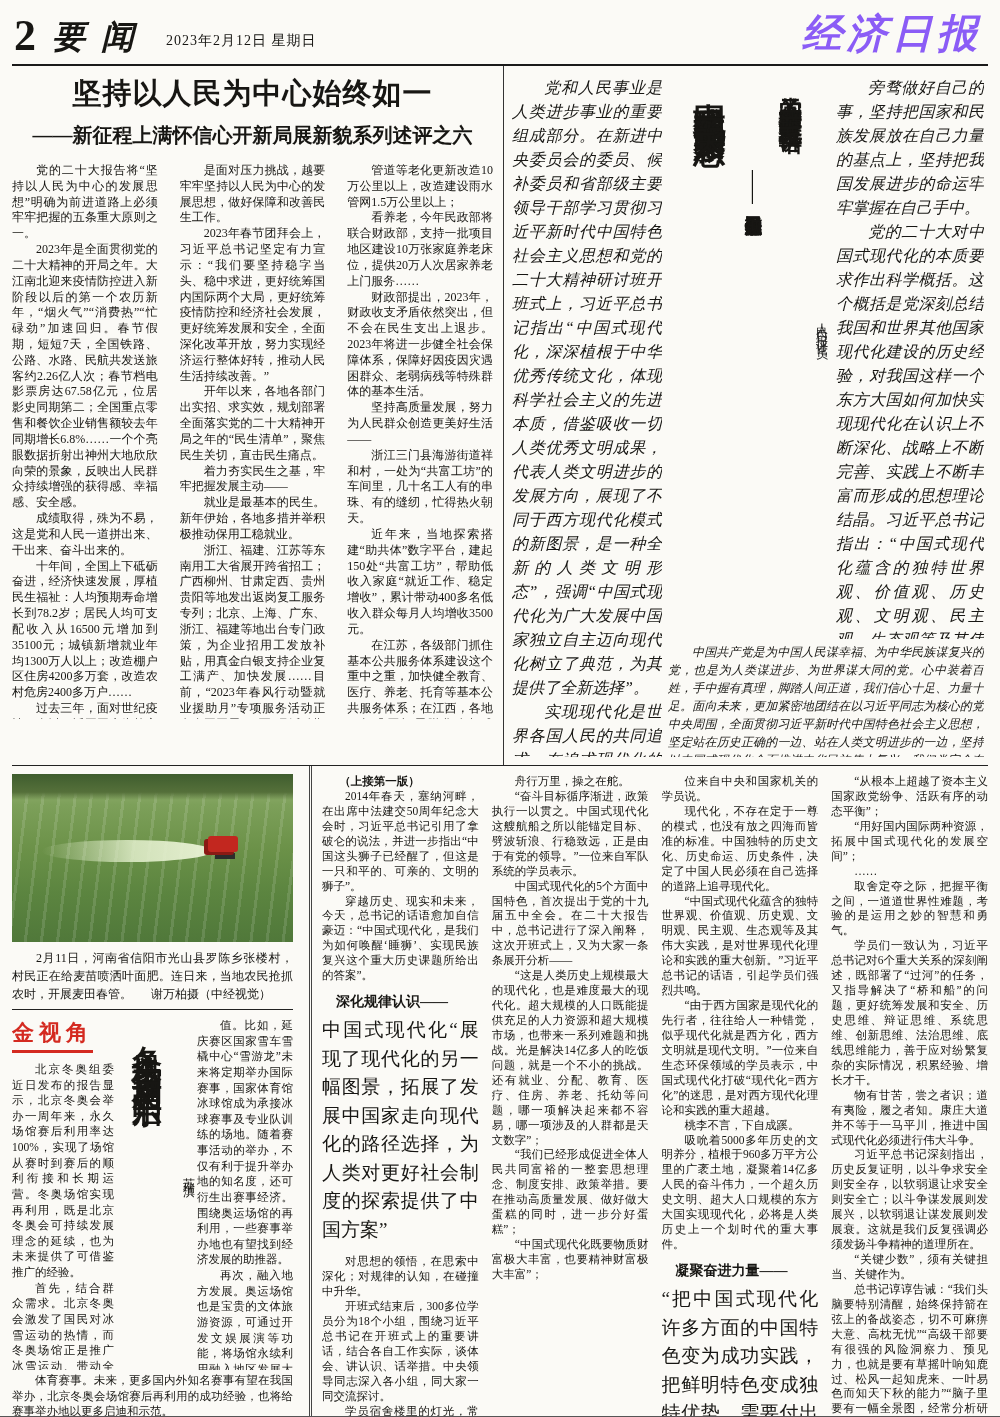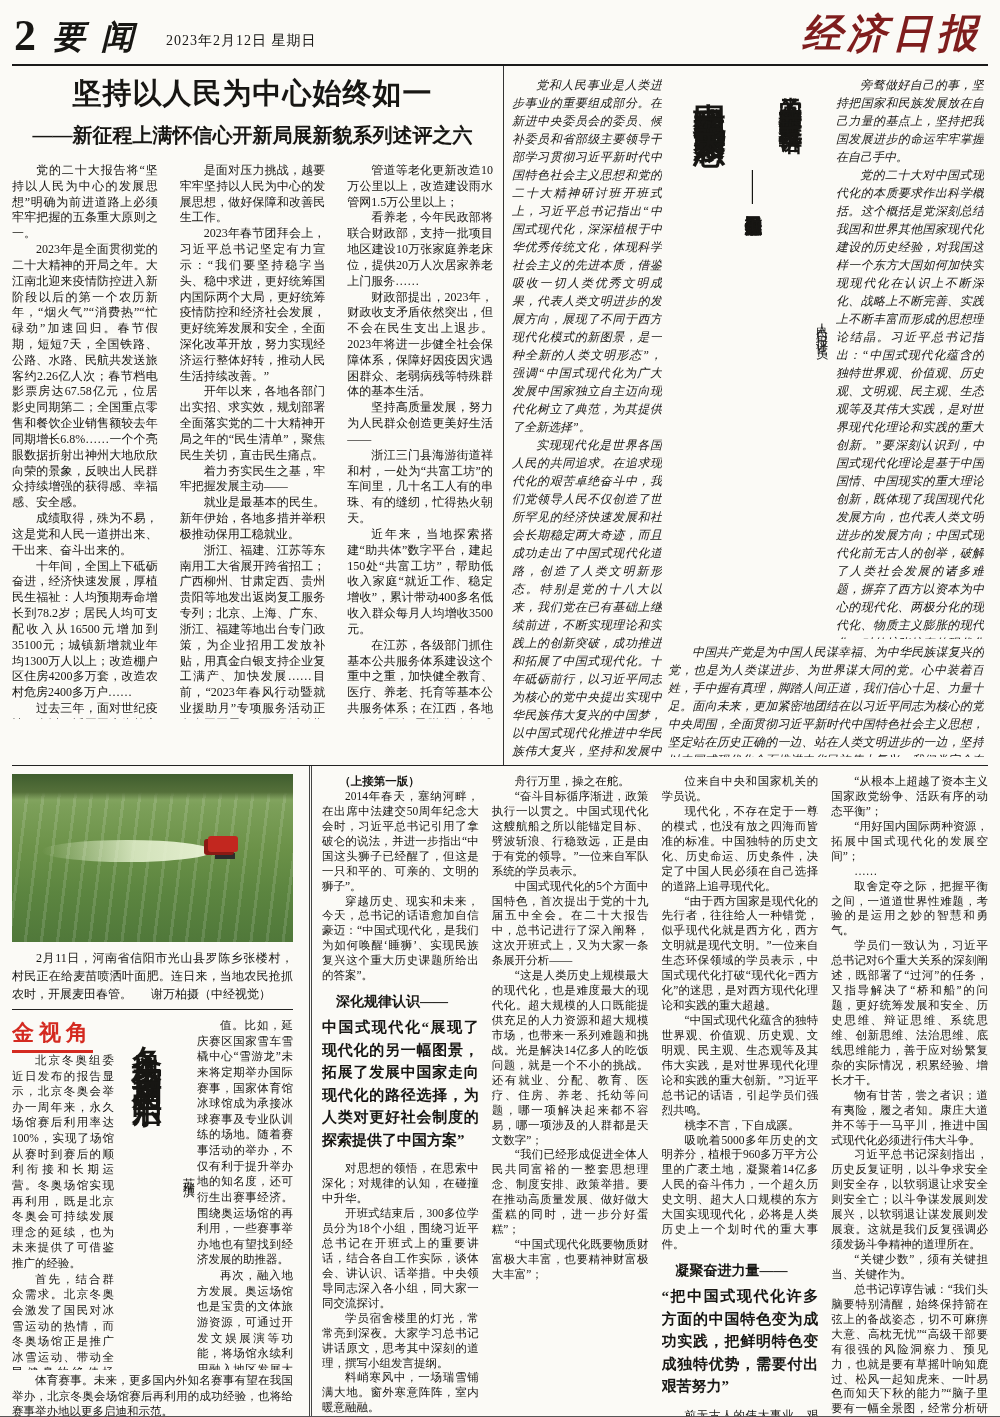--- a/index.html
+++ b/index.html
@@ -6,34 +6,34 @@
   html,body { background:#d8d5cd; }
   body { font-family:"Liberation Serif","DejaVu Serif",serif; color:#171613; }
   .page { width:1000px; height:1417px; margin:0 auto; background:#fbfaf6;
           padding:8px 12px 0; overflow:hidden; position:relative; border-bottom:1px solid #555; }
 
   
   .pagehead { display:flex; align-items:flex-end; gap:16px; padding:6px 2px 10px; border-bottom:2px solid #1a1a1a; }
   .pagenum { font-size:44px; font-weight:bold; line-height:.85; }
   .secname { font-size:33px; font-weight:bold; letter-spacing:16px; line-height:1;font-style:italic; }
   .pgdate  { font-size:14px; padding-bottom:4px; letter-spacing:1px; }
-  .masthead { margin-left:auto; color:#7f1d1d; font-size:40px; font-weight:bold; font-style:italic;
+  .masthead { margin-left:auto; color:#8b5cf6; font-size:40px; font-weight:bold; font-style:italic;
               letter-spacing:5px; line-height:1; padding-right:4px; }
 
   
   .toprow { display:flex; height:700px; border-bottom:1px solid #222; }
   .lead { width:492px; flex:none; padding:12px 10px 0 0; border-right:1px solid #333; }
   .lead h1 { font-size:29px; font-weight:bold; text-align:center; letter-spacing:1px; line-height:1.1; }
   .lead h2 { font-size:20px; font-weight:bold; text-align:center; margin:12px 0 14px; }
   .lead .cols { display:flex; gap:22px; height:556px; overflow:hidden; }
   .lead .col { flex:1; overflow:hidden; font-size:12px; line-height:1.32; text-align:justify; }
   .para { text-indent:2em; }
 
   .commentary { flex:1; display:flex; padding:10px 4px 8px 8px; font-style:italic; }
-  .c-col { font-size:12px; line-height:1.5; text-align:justify; overflow:hidden;font-style:italic; }
+  .c-col { font-size:16px; line-height:1.5; text-align:justify; overflow:hidden;font-style:italic; }
   .c-left { width:150px; flex:none; }
   .c-right-wrap { flex:1; display:flex; flex-direction:column; padding-left:6px; }
   .c-top { display:flex; flex:1; overflow:hidden; }
   .headblock { writing-mode:vertical-rl; width:142px; flex:none; font-style:normal; padding:2px 4px 0; }
   .kicker { font-size:23px; font-weight:bold; letter-spacing:2px; }
   .kicker-sub { font-size:17px; font-weight:bold; padding-top:92px; margin:0 10px; }
   .v-title { font-size:32px; font-weight:bold; letter-spacing:2px; }
   .c-author { writing-mode:vertical-rl; width:20px; flex:none; font-size:12px; letter-spacing:4px;
               padding-top:238px; font-style:normal; color:#222; }
   .c-rightcol { flex:1; padding-left:6px; }
@@ -55,34 +55,34 @@
            background:linear-gradient(90deg,rgba(228,240,206,0) 0,rgba(228,240,206,.85) 55%,rgba(236,244,216,.95) 100%); }
   .tractor { position:absolute; left:196px; top:62px; width:30px; height:16px; background:#c2271f;
            border-radius:3px; box-shadow:-4px 3px 0 #8a1a14, 2px 12px 0 -5px #2c2c2c; }
   .caption { font-size:12px; line-height:1.5; text-align:justify; margin:7px 0 6px; text-indent:2em; }
   .credit { margin-left:16px; white-space:nowrap; }
   .leftcol hr { border:none; border-top:1px solid #222; margin:2px 0 8px; }
 
   .vp-grid { display:flex; height:352px; overflow:hidden; }
   .vp-colL { width:102px; flex:none; font-size:11.5px; line-height:1.36; text-align:justify; overflow:hidden; }
   .vp-label { color:#d42a20; font-size:22px; font-weight:bold; letter-spacing:5px; display:inline-block;
-              border-bottom:3px solid #d42a20; padding-bottom:2px; margin-bottom:0; }
+              border-bottom:3px solid #d42a20; padding-bottom:2px; margin-bottom:9px; }
   .vp-title { writing-mode:vertical-rl; font-size:30px; font-weight:bold; letter-spacing:6px;
               flex:none; padding:4px 12px 0; }
   .vp-author { writing-mode:vertical-rl; width:18px; flex:none; font-size:12px; letter-spacing:4px; padding-top:150px; }
   .vp-colR { flex:1; font-size:11.5px; line-height:1.36; text-align:justify; overflow:hidden; }
   .vp-closing { font-size:11.5px; line-height:1.36; text-align:justify; margin-top:3px;
                 height:64px; overflow:hidden; }
 
   .jump { flex:1; display:flex; gap:13px; padding:8px 0 0 10px; }
   .jcol { flex:1; overflow:hidden; font-size:11.5px; line-height:1.3; text-align:justify; }
   .jumpnote { font-weight:bold; text-indent:1.5em; }
   .sec-head { margin:10px 0; }
   .sec-label { font-weight:bold; font-size:14px; text-indent:1em; margin-bottom:5px; }
-  .sec-quote { font-weight:bold; font-size:15px; line-height:1.5; }
+  .sec-quote { font-weight:normal; font-size:19px; line-height:1.5; }
 </style>
 </head>
 <body>
 
 <div class="page">
 
   <header class="pagehead">
     <div class="pagenum">2</div>
     <div class="secname">要闻</div>
     <div class="pgdate">2023年2月12日 星期日</div>
@@ -209,22 +209,22 @@
           <p class="para">“奋斗目标循序渐进，政策执行一以贯之。中国式现代化这艘航船之所以能锚定目标、劈波斩浪、行稳致远，正是由于有党的领导。”一位来自军队系统的学员表示。</p>
           <p class="para">中国式现代化的5个方面中国特色，首次提出于党的十九届五中全会。在二十大报告中，总书记进行了深入阐释，这次开班式上，又为大家一条条展开分析——</p>
           <p class="para">“这是人类历史上规模最大的现代化，也是难度最大的现代化。超大规模的人口既能提供充足的人力资源和超大规模市场，也带来一系列难题和挑战。光是解决14亿多人的吃饭问题，就是一个不小的挑战。还有就业、分配、教育、医疗、住房、养老、托幼等问题，哪一项解决起来都不容易，哪一项涉及的人群都是天文数字”；</p>
           <p class="para">“我们已经形成促进全体人民共同富裕的一整套思想理念、制度安排、政策举措。要在推动高质量发展、做好做大蛋糕的同时，进一步分好蛋糕”；</p>
           <p class="para">“中国式现代化既要物质财富极大丰富，也要精神财富极大丰富”；</p>
         </div>
       <div class="jcol">
         <div>
             <p class="para">位来自中央和国家机关的学员说。</p>
             <p class="para">现代化，不存在定于一尊的模式，也没有放之四海而皆准的标准。中国独特的历史文化、历史命运、历史条件，决定了中国人民必须在自己选择的道路上追寻现代化。</p>
+            <p class="para">“中国式现代化蕴含的独特世界观、价值观、历史观、文明观、民主观、生态观等及其伟大实践，是对世界现代化理论和实践的重大创新。”习近平总书记的话语，引起学员们强烈共鸣。</p>
             <p class="para">“由于西方国家是现代化的先行者，往往给人一种错觉，似乎现代化就是西方化，西方文明就是现代文明。”一位来自生态环保领域的学员表示，中国式现代化打破“现代化=西方化”的迷思，是对西方现代化理论和实践的重大超越。</p>
-            <p class="para">“中国式现代化蕴含的独特世界观、价值观、历史观、文明观、民主观、生态观等及其伟大实践，是对世界现代化理论和实践的重大创新。”习近平总书记的话语，引起学员们强烈共鸣。</p>
             <p class="para">桃李不言，下自成蹊。</p>
             <p class="para">吸吮着5000多年历史的文明养分，植根于960多万平方公里的广袤土地，凝聚着14亿多人民的奋斗伟力，一个超久历史文明、超大人口规模的东方大国实现现代化，必将是人类历史上一个划时代的重大事件。</p>
           </div>
         <div class="sec-head">
           <p class="sec-label">凝聚奋进力量——</p>
           <p class="sec-quote">“把中国式现代化许多方面的中国特色变为成功实践，把鲜明特色变成独特优势，需要付出艰苦努力”</p>
         </div>
         <div>
             <p class="para">前无古人的伟大事业，艰巨繁重的系统工程，从来都不是轻轻松松、敲锣打鼓就能实现的。</p>
           </div>

